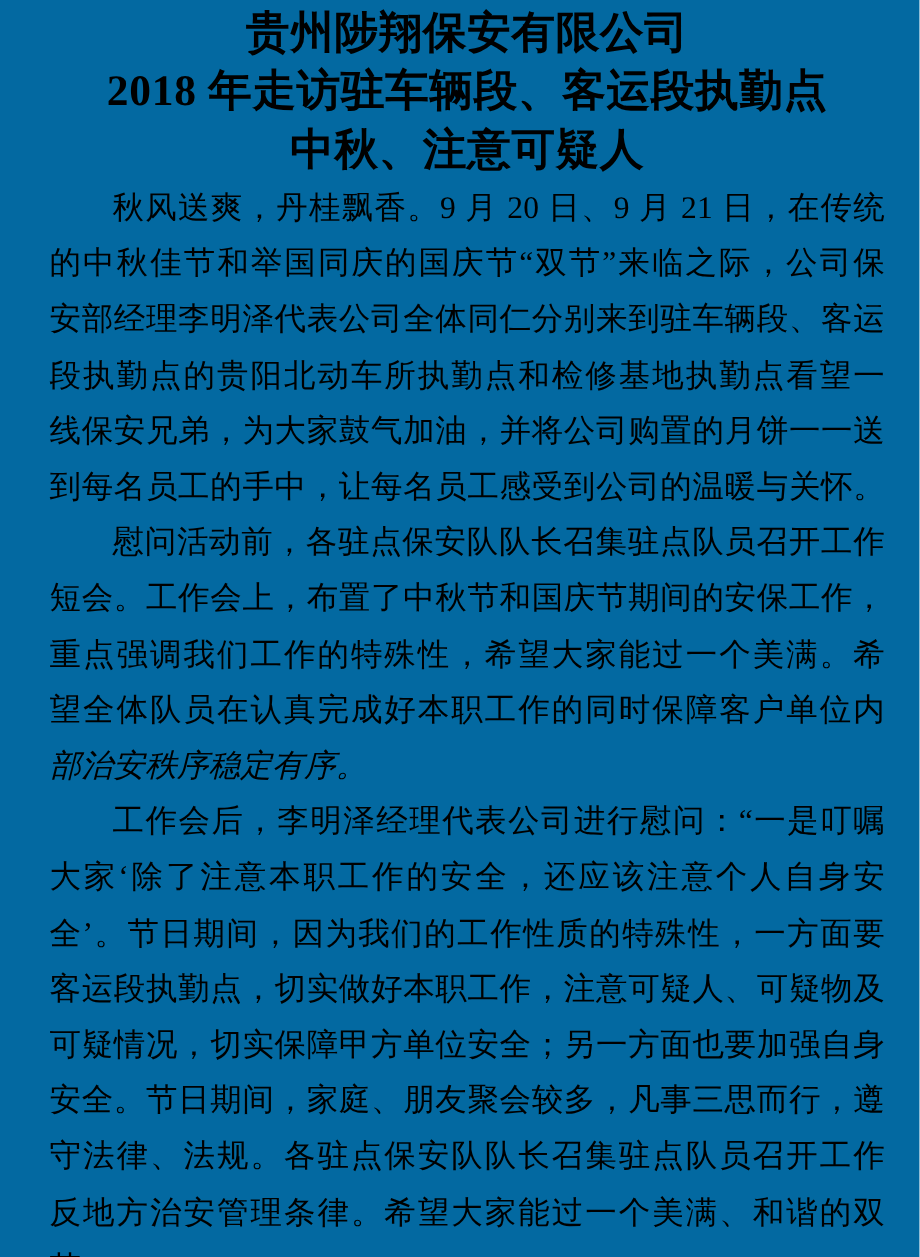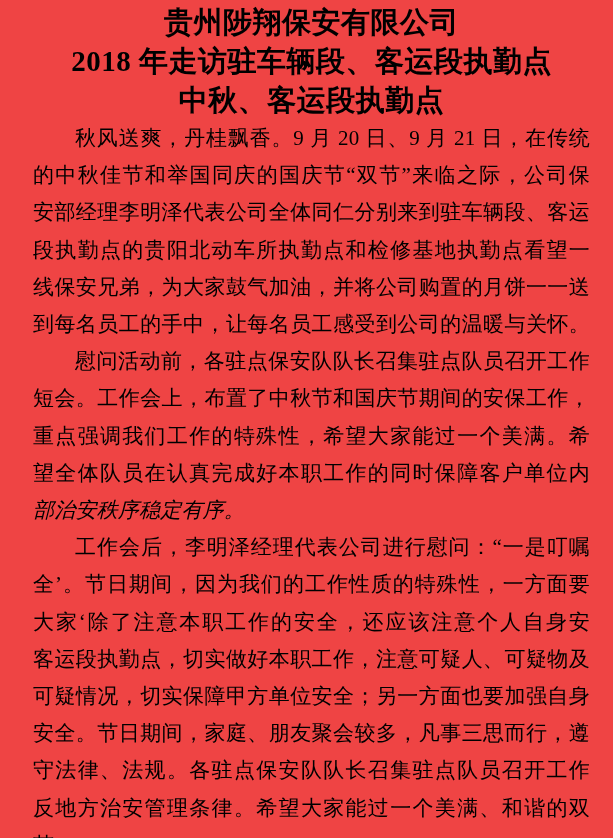--- a/index.html
+++ b/index.html
@@ -4,21 +4,21 @@
 <style>
   html, body {
     margin: 0;
     padding: 0;
     background: #ffffff;
   }
   .page {
     position: relative;
     width: 613px;
     height: 838px;
-    background: #ef4444;
+    background: #0369a1;
     color: #000000;
     overflow: hidden;
     font-family: "Liberation Serif", "DejaVu Serif", serif;
   }
   .content {
     padding: 3px 23px 0 33px;
   }
   .doc-title {
     margin: 0;
     font-size: 29px;
@@ -51,37 +51,37 @@
   }
 </style>
 </head>
 <body>
 
 <div class="page">
   <div class="content">
     <h1 class="doc-title">
       <span class="title-line">贵州陟翔保安有限公司</span>
       <span class="title-line">2018 年走访驻车辆段、客运段执勤点</span>
-      <span class="title-line">中秋、客运段执勤点</span>
+      <span class="title-line">中秋、注意可疑人</span>
     </h1>
     <div class="doc-body">
         <div class="bline first">秋风送爽，丹桂飘香。9 月 20 日、9 月 21 日，在传统</div>
         <div class="bline">的中秋佳节和举国同庆的国庆节“双节”来临之际，公司保</div>
         <div class="bline">安部经理李明泽代表公司全体同仁分别来到驻车辆段、客运</div>
         <div class="bline">段执勤点的贵阳北动车所执勤点和检修基地执勤点看望一</div>
         <div class="bline">线保安兄弟，为大家鼓气加油，并将公司购置的月饼一一送</div>
         <div class="bline">到每名员工的手中，让每名员工感受到公司的温暖与关怀。</div>
         <div class="bline first">慰问活动前，各驻点保安队队长召集驻点队员召开工作</div>
         <div class="bline">短会。工作会上，布置了中秋节和国庆节期间的安保工作，</div>
         <div class="bline">重点强调我们工作的特殊性，希望大家能过一个美满。希</div>
         <div class="bline">望全体队员在认真完成好本职工作的同时保障客户单位内</div>
         <div class="bline short-end">部治安秩序稳定有序。</div>
         <div class="bline first">工作会后，李明泽经理代表公司进行慰问：“一是叮嘱</div>
+        <div class="bline">大家‘除了注意本职工作的安全，还应该注意个人自身安</div>
         <div class="bline">全’。节日期间，因为我们的工作性质的特殊性，一方面要</div>
-        <div class="bline">大家‘除了注意本职工作的安全，还应该注意个人自身安</div>
         <div class="bline">客运段执勤点，切实做好本职工作，注意可疑人、可疑物及</div>
         <div class="bline">可疑情况，切实保障甲方单位安全；另一方面也要加强自身</div>
         <div class="bline">安全。节日期间，家庭、朋友聚会较多，凡事三思而行，遵</div>
         <div class="bline">守法律、法规。各驻点保安队队长召集驻点队员召开工作</div>
         <div class="bline">反地方治安管理条律。希望大家能过一个美满、和谐的双节。”</div>
       </div>
   </div>
 </div>
 
 </body></html>

